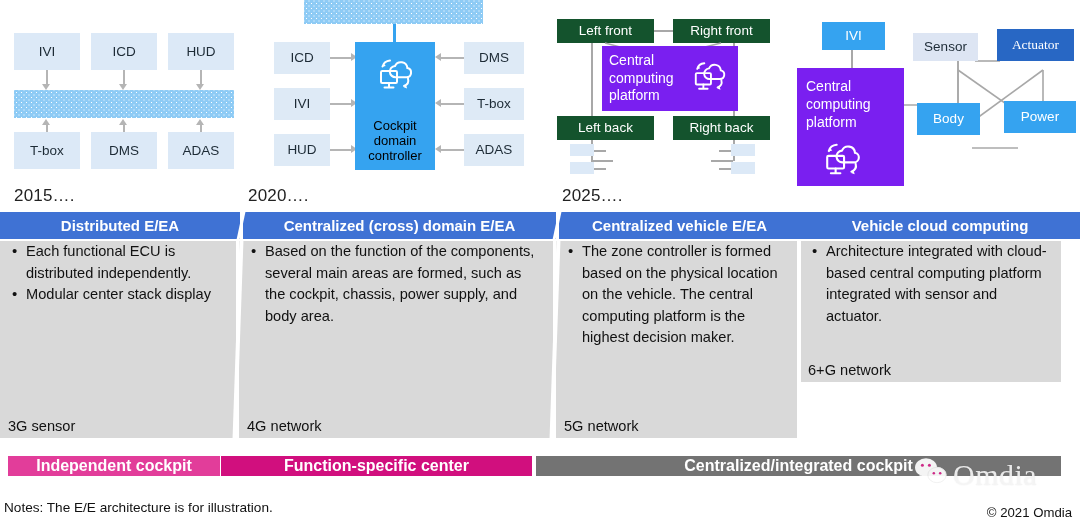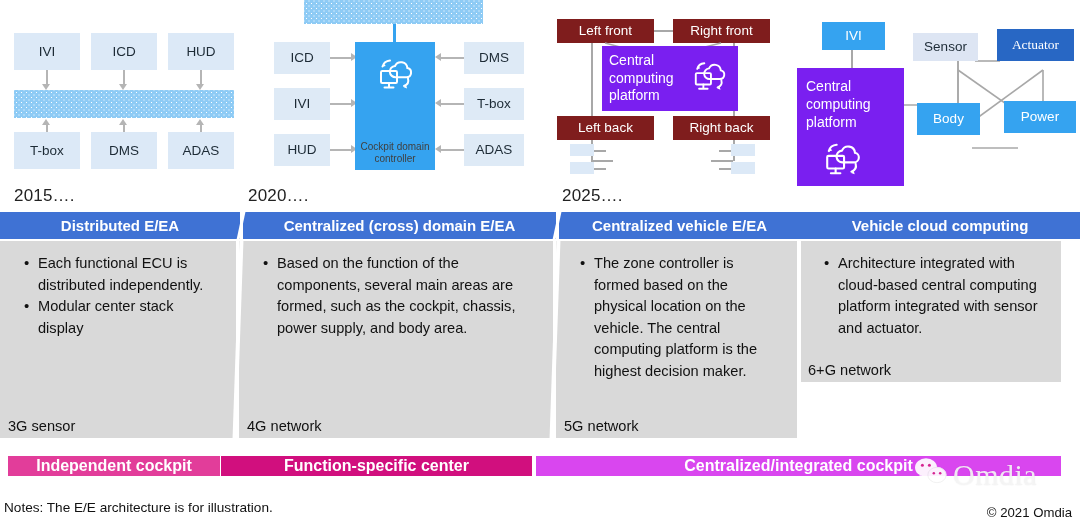--- a/index.html
+++ b/index.html
@@ -14,21 +14,21 @@
   .abs{position:absolute;}
 
   
   .box{
     position:absolute;display:flex;align-items:center;justify-content:center;
     font-size:13.5px;line-height:1.15;text-align:center;box-sizing:border-box;
   }
   .box-lightblue{background:#dce9f7;color:#1d2b36;}
   .box-lightblue2{background:#deeaf6;color:#1d2b36;}
   .box-brightblue{background:#35a3f0;color:#ffffff;}
-  .box-green{background:#7f1d1d;color:#ffffff;font-size:13.5px;}
+  .box-green{background:#14532d;color:#ffffff;font-size:13.5px;}
   .box-purple{background:#7a1ff0;color:#ffffff;}
   .box-sensor{background:#dde5f3;color:#1d2b36;align-items:center;}
   .box-actuator{background:#2867c4;color:#ffffff;}
   .box-body,.box-power{background:#35a3f0;color:#ffffff;}
 
   .dotbar{
     position:absolute;
     background-color:#8ecbf5;
     background-image:
       radial-gradient(#ffffff 0.9px, transparent 1px),
@@ -46,61 +46,61 @@
   .arrow-down,.arrow-up,.arrow-right,.arrow-left{
     position:absolute;width:0;height:0;
   }
   .arrow-down{border-left:4.5px solid transparent;border-right:4.5px solid transparent;border-top:6px solid #b5b5b5;}
   .arrow-up{border-left:4.5px solid transparent;border-right:4.5px solid transparent;border-bottom:6px solid #b5b5b5;}
   .arrow-right{border-top:4.5px solid transparent;border-bottom:4.5px solid transparent;border-left:6px solid #b5b5b5;}
   .arrow-left{border-top:4.5px solid transparent;border-bottom:4.5px solid transparent;border-right:6px solid #b5b5b5;}
 
   .cdc-label{
     position:absolute;left:0;right:0;bottom:6px;
-    font-size:10px;color:#404040;text-align:center;line-height:1.15;
+    font-size:13px;color:#000000;text-align:center;line-height:1.15;
   }
   .cloud-icon{position:absolute;}
 
   
   .year{
     position:absolute;font-size:17px;color:#222;letter-spacing:.2px;
   }
 
   
   .hdr{
     position:absolute;height:27px;background:#3f72d4;color:#fff;
     display:flex;align-items:center;justify-content:center;
     font-size:15px;font-weight:bold;box-sizing:border-box;
   }
 
   
   .panel{
     position:absolute;background:#d9d9d9;box-sizing:border-box;
   }
-  .panel ul{margin:12px;padding:0 10px 0 26px;list-style:none;}
+  .panel ul{margin:0;padding:0 10px 0 26px;list-style:none;}
   .panel li{
     position:relative;font-size:14.6px;line-height:21.5px;color:#111;
     margin-bottom:0px;
   }
   .panel li:before{
     content:"\2022";position:absolute;left:-14px;top:-1px;font-size:15px;color:#111;
   }
   .panel .net{
     position:absolute;left:8px;bottom:4px;font-size:14.6px;color:#111;
   }
   .sep{position:absolute;background:#ffffff;width:3px;}
 
   
   .cbar{
     position:absolute;height:20px;display:flex;align-items:center;justify-content:center;
     color:#ffffff;font-size:16px;font-weight:bold;box-sizing:border-box;
   }
   .cbar-a{background:#e23d9a;}
   .cbar-b{background:#d10f7e;}
-  .cbar-c{background:#d946ef;text-align:right;}
+  .cbar-c{background:#737373;text-align:right;}
 
   .notes{
     position:absolute;left:4px;top:500px;font-size:13.6px;color:#111;
   }
   .copyright{
     position:absolute;right:8px;top:505px;font-size:13.2px;color:#111;
   }
 
   
   .watermark{

